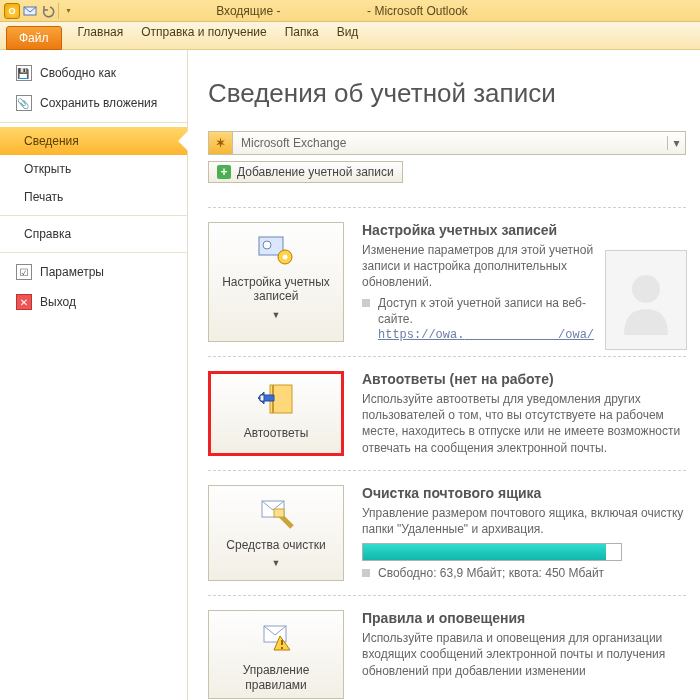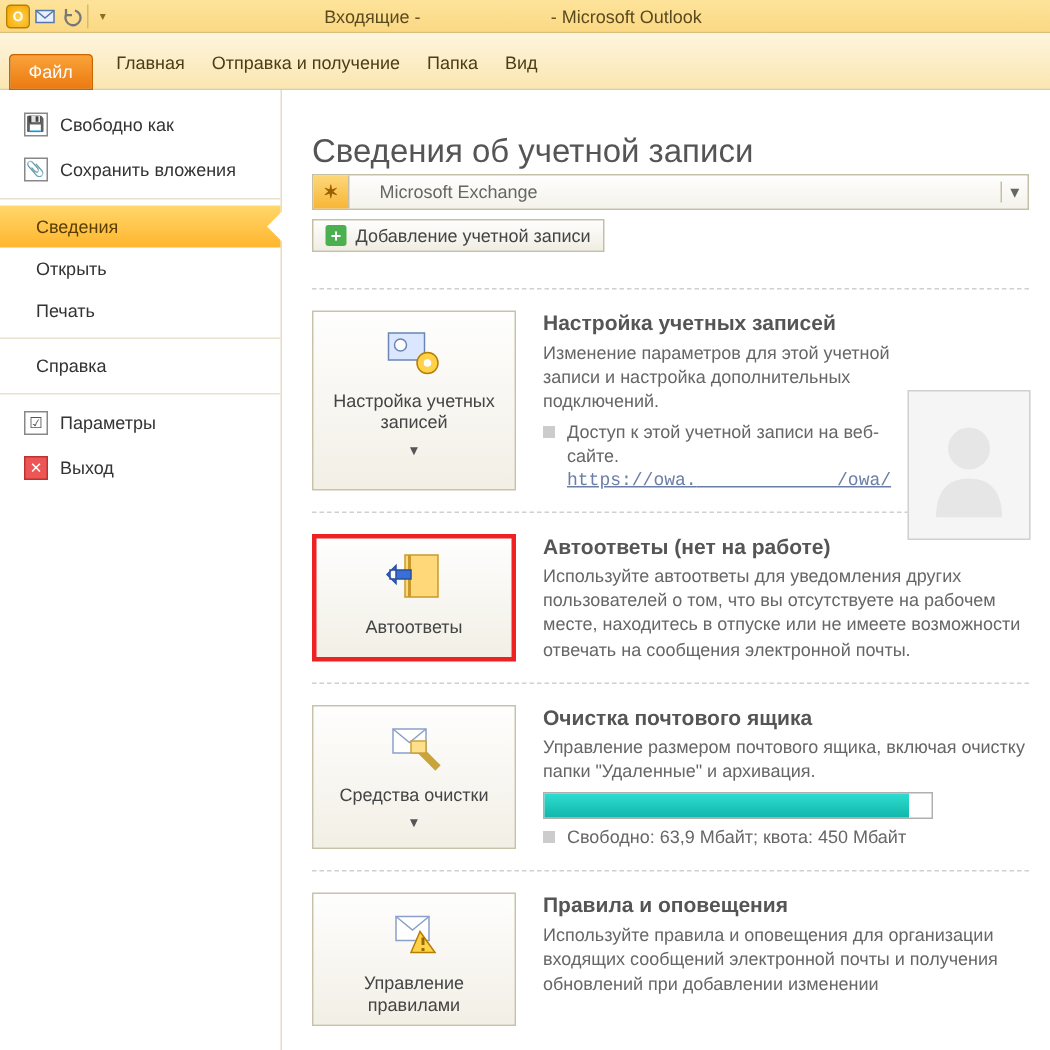--- a/index.html
+++ b/index.html
@@ -2,37 +2,37 @@
 <html><head>
 <meta charset="utf-8">
 <style>
   * { box-sizing: border-box; margin: 0; padding: 0; }
   body { font-family: "Segoe UI", Tahoma, sans-serif; font-size: 12px; background: #fff; width: 700px; height: 700px; overflow: hidden; color: #444; }
   .titlebar { height: 22px; background: linear-gradient(#fde39a,#fbd984); display: flex; align-items: center; padding: 0 4px; border-bottom: 1px solid #d8c07a; position: relative; }
   .titlebar .qat { display: flex; gap: 2px; align-items: center; }
   .titlebar .qat span { width: 16px; height: 16px; display:inline-flex; align-items:center; justify-content:center; }
   .app-icon { background: radial-gradient(circle at 8px 8px,#ffd24a,#f5a400); border:1px solid #b57f00; border-radius:3px; color:#fff; font-size:9px; font-weight:bold;}
   .titlebar .title-text { position:absolute; left:0; right:16px; text-align:center; font-size:12px; color:#5b4a1e; pointer-events:none; }
-  .ribbon-tabs { height: 38px; background: linear-gradient(#fef5df,#fae6b0); display:flex; align-items:flex-end; padding-left: 6px; gap: 14px; border-bottom:1px solid #e0cd90; }
+  .ribbon-tabs { height: 28px; background: linear-gradient(#fef5df,#fae6b0); display:flex; align-items:flex-end; padding-left: 6px; gap: 14px; border-bottom:1px solid #e0cd90; }
   .ribbon-tabs .file-tab { background: linear-gradient(#f8a33a,#ec7a10); color:#fff; padding: 4px 12px; border-radius: 3px 3px 0 0; font-size:12px; position:relative; top:1px; border:1px solid #c96400; }
   .ribbon-tabs .tab { padding: 5px 2px 10px; font-size:12px; color:#4b3d14; }
   .main { display:flex; height: calc(700px - 22px - 28px); }
   .sidebar { width: 188px; background:#fff; border-right:1px solid #e5dcc3; padding-top:8px; display:flex; flex-direction:column; }
   .sidebar .side-item { display:flex; align-items:center; gap:8px; padding: 7px 16px; font-size:12px; color:#333; }
   .sidebar .side-item.selected { background: linear-gradient(#ffd76a,#ffb52e); color:#5a3d00; position:relative; }
   .sidebar .side-item.selected::after { content:""; position:absolute; right:-1px; top:50%; transform:translateY(-50%); width:0;height:0; border-top:10px solid transparent; border-bottom:10px solid transparent; border-right:10px solid #fff; }
   .sidebar .side-item.plain { padding-left: 24px; }
   .sidebar .sep { height:1px; background:#e9e2cd; margin: 4px 0;}
   .icon-box { width:16px; height:16px; display:inline-flex; align-items:center; justify-content:center; border:1px solid #888; font-size:10px; background:#fff; }
   .content { flex:1; padding: 28px 14px 0 20px; overflow:hidden; position:relative; }
-  .content h1 { font-size: 22px; font-weight: normal; color:#555; margin-bottom: 2px; }
+  .content h1 { font-size: 26px; font-weight: normal; color:#555; margin-bottom: 22px; }
   .acct-row { display:flex; gap:6px; margin-bottom:6px;}
   .acct-select { flex:1; border:1px solid #c5bfa8; height:24px; display:flex; align-items:center; background:linear-gradient(#fefefe,#f4f2ea); }
   .acct-select .ex-icon { width:24px; height:22px; background:linear-gradient(#fdd77a,#f7b636); display:flex; align-items:center;justify-content:center; color:#9c5f00; font-weight:bold; border-right:1px solid #c5bfa8;}
-  .acct-select .label { padding: 0 20px; color:#666; font-size:12px; flex:1;}
+  .acct-select .label { padding: 0 8px; color:#666; font-size:12px; flex:1;}
   .acct-select .dd { width:18px; text-align:center; color:#666; border-left:1px solid #c5bfa8;}
   .add-btn { display:inline-flex; align-items:center; gap:6px; border:1px solid #c5bfa8; background:linear-gradient(#fefefe,#f0ede2); padding:3px 8px; font-size:12px; color:#444; margin-bottom:10px; }
   .add-btn .plus { width:14px;height:14px; background:#4caf50; color:#fff; border-radius:2px; font-weight:bold; text-align:center; line-height:14px; font-size:12px;}
   .divider { height:0; border-bottom:1px dashed #d0d0d0; margin: 14px 0 14px; }
   .section { display:flex; gap:18px; }
   .big-btn { width:136px; border:1px solid #c9c2ab; background:linear-gradient(#fefefe,#f2efe5); text-align:center; padding:8px 6px 6px; font-size:12px; color:#444; display:flex; flex-direction:column; align-items:center; gap:6px; }
   .big-btn.highlight { border:3px solid #e22; }
   .big-btn .icon-slot { width:40px; height:38px; display:flex; align-items:center; justify-content:center; }
   .big-btn .cap { line-height:1.2; }
   .big-btn .dd-caret { font-size:9px; color:#555; }
@@ -145,21 +145,21 @@
               <circle cx="10" cy="12" r="4" fill="#fff" stroke="#6a86b6"></circle>
               <circle cx="28" cy="24" r="7" fill="#ffd24a" stroke="#b57f00"></circle>
               <circle cx="28" cy="24" r="2.5" fill="#fff"></circle>
             </svg>
         </span>
         <span class="cap">Настройка учетных записей</span>
         <span class="dd-caret">▼</span>
       </div>
       <div class="sec-body" style="max-width:238px;">
         <h2>Настройка учетных записей</h2>
-        <p>Изменение параметров для этой учетной записи и настройка дополнительных подключений.</p>
+        <p>Изменение параметров для этой учетной записи и настройка дополнительных обновлений.</p>
         <div class="bullet">
           <span class="sq"></span>
           <div>
             <p>Доступ к этой учетной записи на веб-сайте.</p>
             <span class="link"><span>https://owa.</span>&nbsp;&nbsp;&nbsp;&nbsp;&nbsp;&nbsp;&nbsp;&nbsp;&nbsp;&nbsp;&nbsp;&nbsp;&nbsp;<span>/owa/</span></span>
           </div>
         </div>
       </div>
     </div>
     <div class="avatar">

